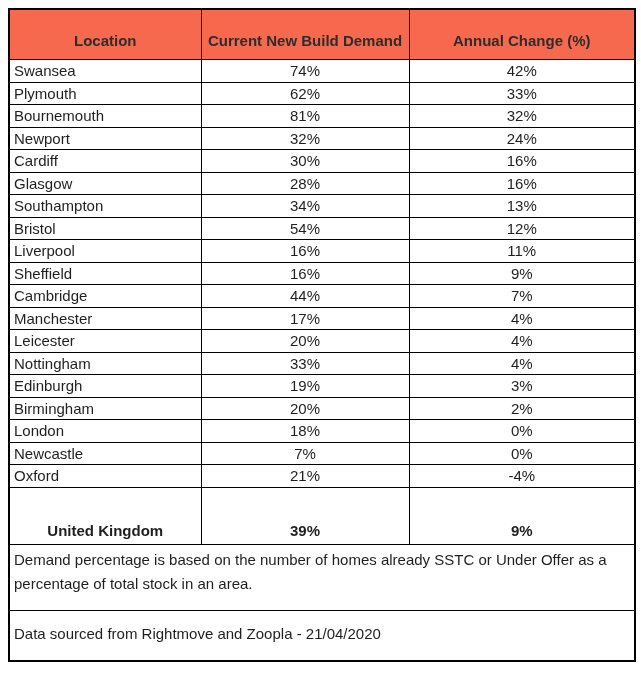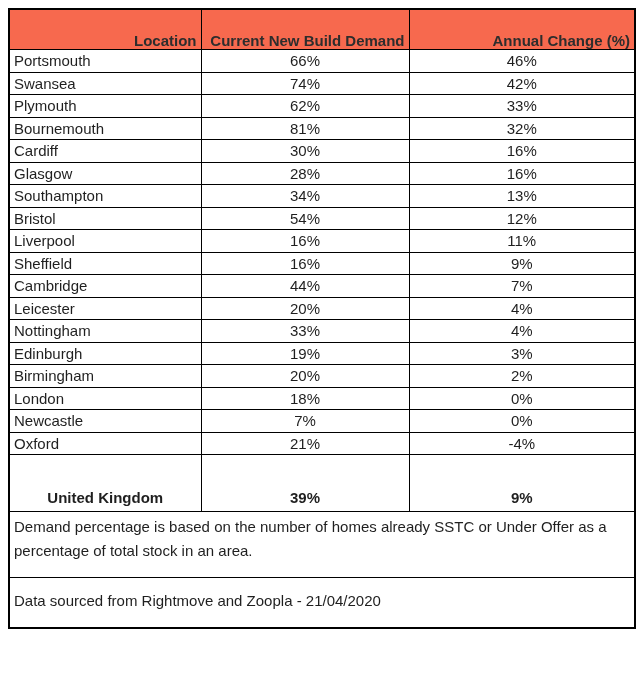--- a/index.html
+++ b/index.html
@@ -30,24 +30,24 @@
   th, td {
     border: 1px solid var(--border, #000);
     padding: 0 4px;
     overflow: hidden;
     white-space: nowrap;
   }
   tr.header-row th {
     background: var(--header-bg, #f7694e);
     color: var(--header-text, #2d2d2d);
     font-weight: bold;
-    text-align: right;
+    text-align: center;
     height: 39px;
     vertical-align: bottom;
-    padding-bottom: 0;
+    padding-bottom: 10px;
   }
   tr.data-row td { height: 21.5px; }
   td.loc-cell { text-align: left; }
   td.num-cell { text-align: center; }
 
   tr.summary-row td {
     height: 51px;
     vertical-align: bottom;
     font-weight: bold;
     padding-bottom: 5px;
@@ -75,44 +75,44 @@
     </colgroup>
     <thead>
       <tr class="header-row">
         <th>Location</th>
         <th>Current New Build Demand</th>
         <th>Annual Change (%)</th>
       </tr>
     </thead>
     <tbody>
 
-  <tr class="data-row">
-    <td class="loc-cell">Portsmouth</td>
-    <td class="num-cell">66%</td>
-    <td class="num-cell">46%</td>
-  </tr>
 
   <tr class="data-row">
     <td class="loc-cell">Swansea</td>
     <td class="num-cell">74%</td>
     <td class="num-cell">42%</td>
   </tr>
 
   <tr class="data-row">
     <td class="loc-cell">Plymouth</td>
     <td class="num-cell">62%</td>
     <td class="num-cell">33%</td>
   </tr>
 
   <tr class="data-row">
     <td class="loc-cell">Bournemouth</td>
     <td class="num-cell">81%</td>
     <td class="num-cell">32%</td>
   </tr>
 
+  <tr class="data-row">
+    <td class="loc-cell">Newport</td>
+    <td class="num-cell">32%</td>
+    <td class="num-cell">24%</td>
+  </tr>
 
   <tr class="data-row">
     <td class="loc-cell">Cardiff</td>
     <td class="num-cell">30%</td>
     <td class="num-cell">16%</td>
   </tr>
 
   <tr class="data-row">
     <td class="loc-cell">Glasgow</td>
     <td class="num-cell">28%</td>
@@ -142,20 +142,25 @@
     <td class="num-cell">16%</td>
     <td class="num-cell">9%</td>
   </tr>
 
   <tr class="data-row">
     <td class="loc-cell">Cambridge</td>
     <td class="num-cell">44%</td>
     <td class="num-cell">7%</td>
   </tr>
 
+  <tr class="data-row">
+    <td class="loc-cell">Manchester</td>
+    <td class="num-cell">17%</td>
+    <td class="num-cell">4%</td>
+  </tr>
 
   <tr class="data-row">
     <td class="loc-cell">Leicester</td>
     <td class="num-cell">20%</td>
     <td class="num-cell">4%</td>
   </tr>
 
   <tr class="data-row">
     <td class="loc-cell">Nottingham</td>
     <td class="num-cell">33%</td>

